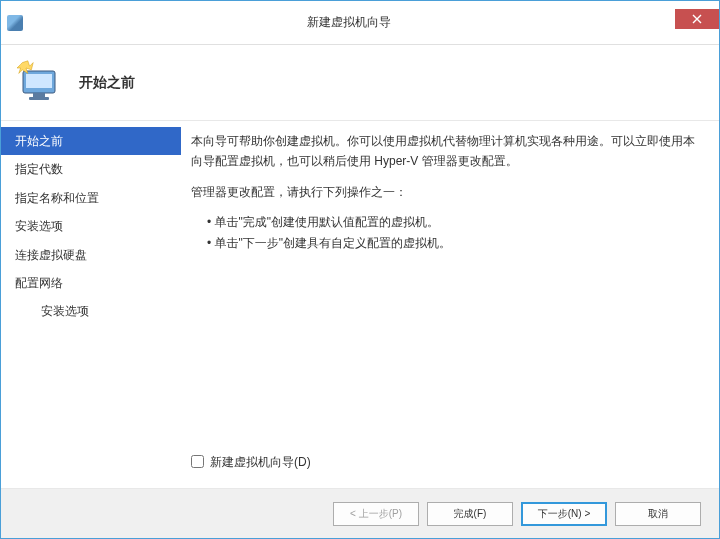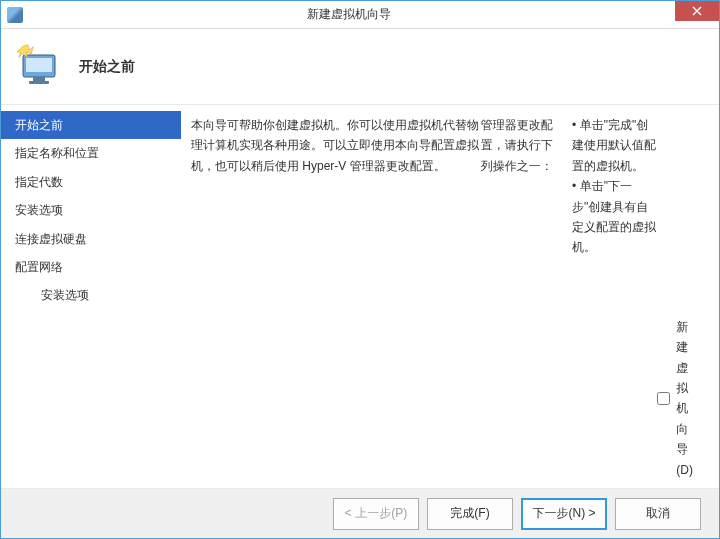--- a/index.html
+++ b/index.html
@@ -1,39 +1,39 @@
 <!DOCTYPE html>
 <html><head>
 <meta charset="utf-8">
 <style>
 * { box-sizing: border-box; margin: 0; padding: 0; }
 body { font-family: "Microsoft YaHei", "Segoe UI", sans-serif; font-size: 12px; background: #fff; }
 .window { width: 720px; height: 539px; border: 1px solid #4a9fd8; display: flex; flex-direction: column; background: #fff; position: relative; }
-.titlebar { height: 28px; background: #fff; display: flex; align-items: center; border-bottom: 1px solid #e0e0e0; position: relative; }
+.titlebar { height: 44px; background: #fff; display: flex; align-items: center; border-bottom: 1px solid #e0e0e0; position: relative; }
 .title-icon { width: 16px; height: 16px; margin-left: 6px; background: linear-gradient(135deg,#7fb8e6 40%,#4a7fb0 60%); border-radius: 2px; }
 .title-text { flex: 1; text-align: center; font-size: 12px; color: #333; }
 .close-btn { width: 44px; height: 20px; background: #c75050; color: #fff; display: flex; align-items: center; justify-content: center; margin-right: 0; margin-top: -8px; cursor: pointer; }
 .close-btn svg { width: 10px; height: 10px; }
 .header { height: 75px; display: flex; align-items: center; padding-left: 14px; background: #fff; }
 .header-icon { width: 48px; height: 48px; margin-right: 16px; position: relative; }
 .header-title { font-size: 14px; font-weight: bold; color: #333; }
 .body { flex: 1; display: flex; border-top: 1px solid #e8e8e8; }
 .sidebar { width: 180px; padding-top: 6px; }
 .sidebar-item { padding: 4px 14px; font-size: 12px; color: #333; cursor: pointer; line-height: 1.7; }
 .sidebar-item.active { background: #3068c8; color: #fff; }
 .sidebar-item.indent { padding-left: 40px; }
-.content { flex: 1; padding: 10px 20px 2px 10px; font-size: 12px; color: #333; line-height: 1.7; display: flex; flex-direction: row; }
+.content { flex: 1; padding: 10px 20px 10px 10px; font-size: 12px; color: #333; line-height: 1.7; display: flex; flex-direction: column; }
 .content p { margin-bottom: 10px; }
 .bullets { margin-left: 16px; margin-bottom: 10px; }
 .bullets div::before { content: "• "; }
 .spacer { flex: 1; }
 .checkbox-row { display: flex; align-items: center; margin-top: auto; margin-bottom: 6px; }
 .checkbox-row input { margin-right: 6px; width: 13px; height: 13px; }
 .footer { height: 50px; border-top: 1px solid #e8e8e8; display: flex; align-items: center; justify-content: flex-end; padding-right: 18px; gap: 8px; background: #f0f0f0; }
-.btn { min-width: 86px; height: 32px; border: 1px solid #adadad; background: #fdfdfd; font-size: 12px; color: #333; cursor: pointer; padding: 0 0; font-family: inherit; }
+.btn { min-width: 86px; height: 24px; border: 1px solid #adadad; background: #fdfdfd; font-size: 10px; color: #333; cursor: pointer; padding: 0 0; font-family: inherit; }
 .btn:disabled { color: #a0a0a0; cursor: default; }
 .btn.default { border: 2px solid #3398db; }
 </style>
 </head>
 <body>
 
 <div class="window">
 
   <div class="titlebar">
     <div class="title-icon"></div>
@@ -54,22 +54,22 @@
         <rect x="14" y="38" width="20" height="3" rx="1" fill="#5b7ba0"></rect>
         <polygon points="6,4 12,2 14,8 18,4 16,12 10,10 12,16 6,12 2,16 4,10 0,10 4,6" fill="#ffd966" stroke="#d4a017" stroke-width="0.6" transform="translate(2,0) scale(0.9)"></polygon>
       </svg>
     </div>
     <div class="header-title">开始之前</div>
   </div>
 
   <div class="body">
     <div class="sidebar">
       <div class="sidebar-item active">开始之前</div>
+      <div class="sidebar-item">指定代数</div>
       <div class="sidebar-item">指定名称和位置</div>
-      <div class="sidebar-item">指定代数</div>
       <div class="sidebar-item">安装选项</div>
       <div class="sidebar-item">连接虚拟硬盘</div>
       <div class="sidebar-item">配置网络</div>
       <div class="sidebar-item indent">安装选项</div>
     </div>
 
     <div class="content">
       <p>本向导可帮助你创建虚拟机。你可以使用虚拟机代替物理计算机实现各种用途。可以立即使用本向导配置虚拟机，也可以稍后使用 Hyper-V 管理器更改配置。</p>
       <p>管理器更改配置，请执行下列操作之一：</p>
       <div class="bullets">

